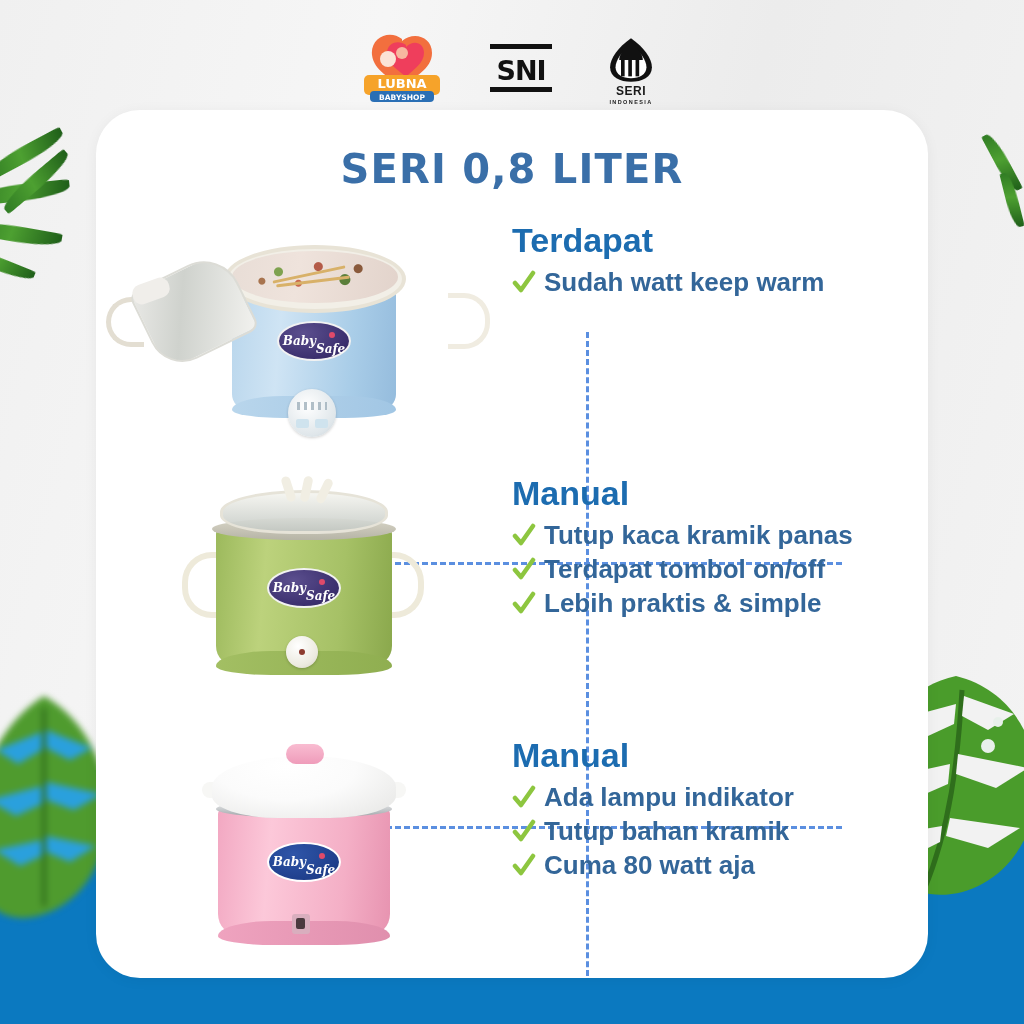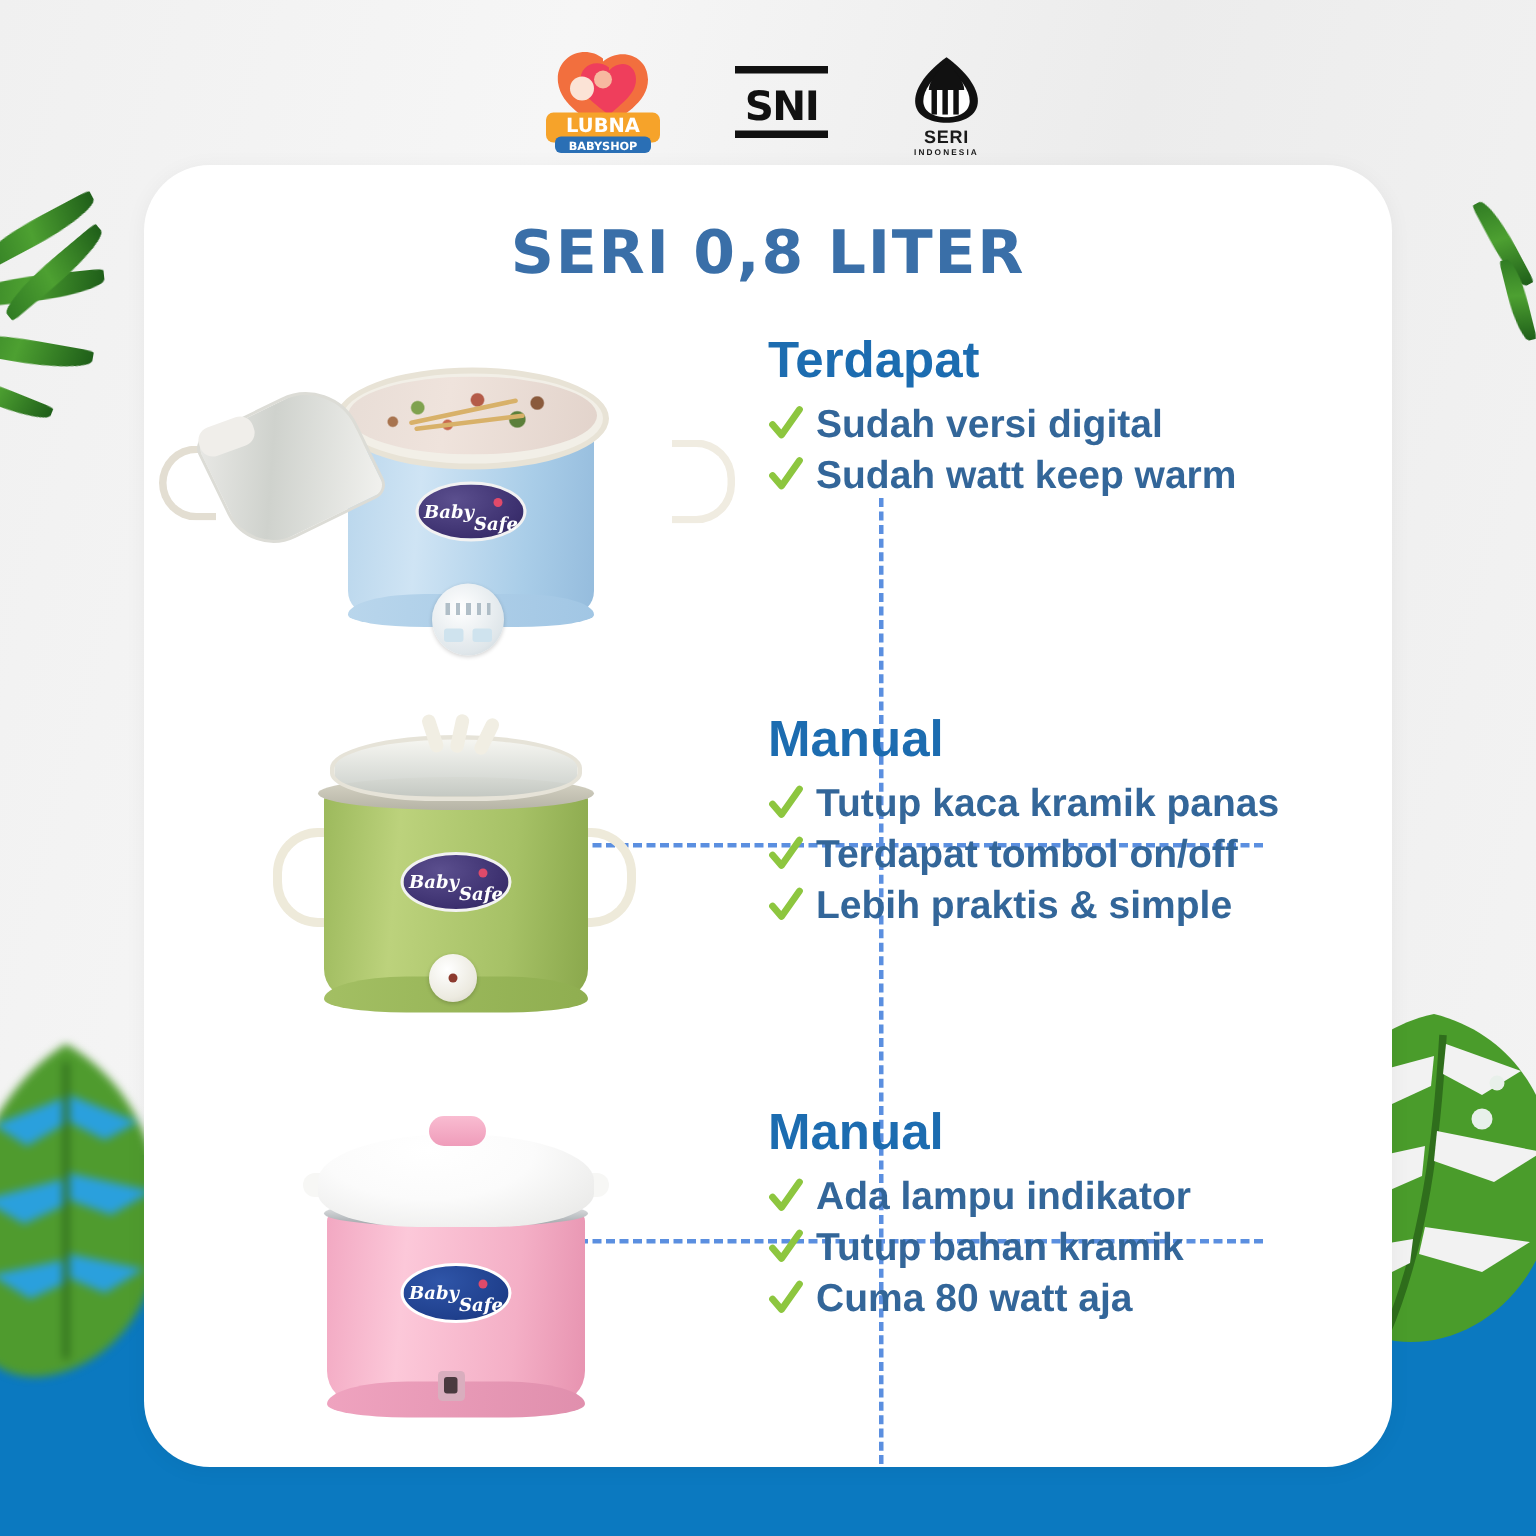--- a/index.html
+++ b/index.html
@@ -366,26 +366,20 @@
         </div>
       </div>
     </div>
     <div class="txt-cell">
       <div class="feat-title">Terdapat</div>
       <ul class="feat-list">
         <li class="feat-item">
           <svg class="tick" viewBox="0 0 24 24">
               <path d="M3 13 L9 20 L21 3" stroke="#8dc63f" stroke-width="4.5" fill="none" stroke-linecap="round" stroke-linejoin="round"></path>
             </svg>
-          <span>Sudah versi digital</span>
-        </li>
-        <li class="feat-item">
-          <svg class="tick" viewBox="0 0 24 24">
-              <path d="M3 13 L9 20 L21 3" stroke="#8dc63f" stroke-width="4.5" fill="none" stroke-linecap="round" stroke-linejoin="round"></path>
-            </svg>
           <span>Sudah watt keep warm</span>
         </li>
       </ul>
     </div>
   </div>
 
   <div class="row" id="row-2">
     <div class="img-cell">
       <div class="cooker" id="cooker-green">
         <div class="handle-green-l"></div>

